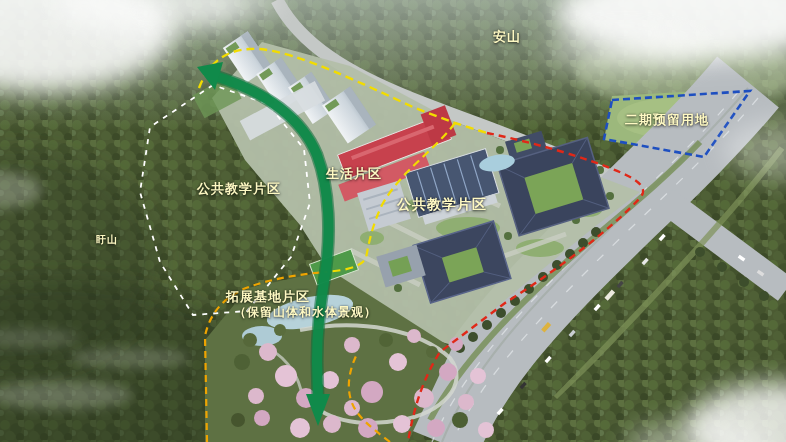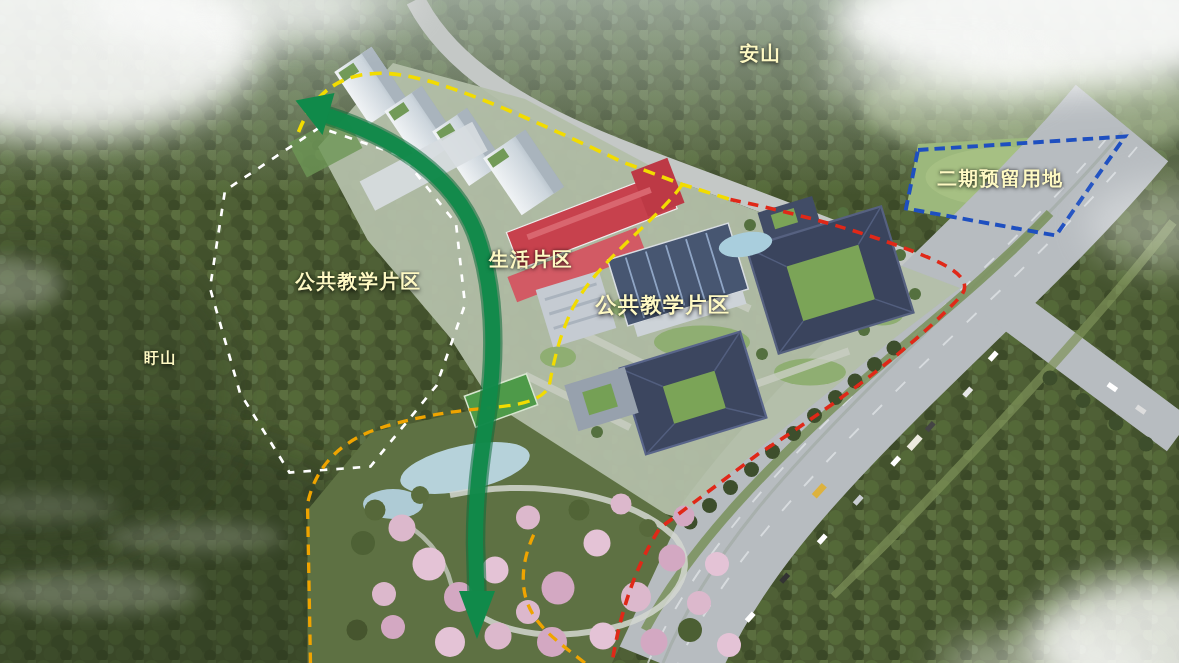--- a/index.html
+++ b/index.html
@@ -277,14 +277,18 @@
     <ellipse cx="0" cy="190" rx="42" ry="18" opacity=".25" filter="url(#b6)"></ellipse>
   </g>
 </svg>
 
 <div class="lbl lbl-anshan">安山</div>
 <div class="lbl lbl-xushan">盱山</div>
 <div class="lbl lbl-living">生活片区</div>
 <div class="lbl lbl-forest">公共教学片区</div>
 <div class="lbl lbl-teaching">公共教学片区</div>
 <div class="lbl lbl-phase2">二期预留用地</div>
-
+<div class="lbl lbl-expansion">
+  <div class="l1">拓展基地片区</div>
+  <div class="l2">（保留山体和水体景观）</div>
 </div>
 
+</div>
+
 </body></html>

